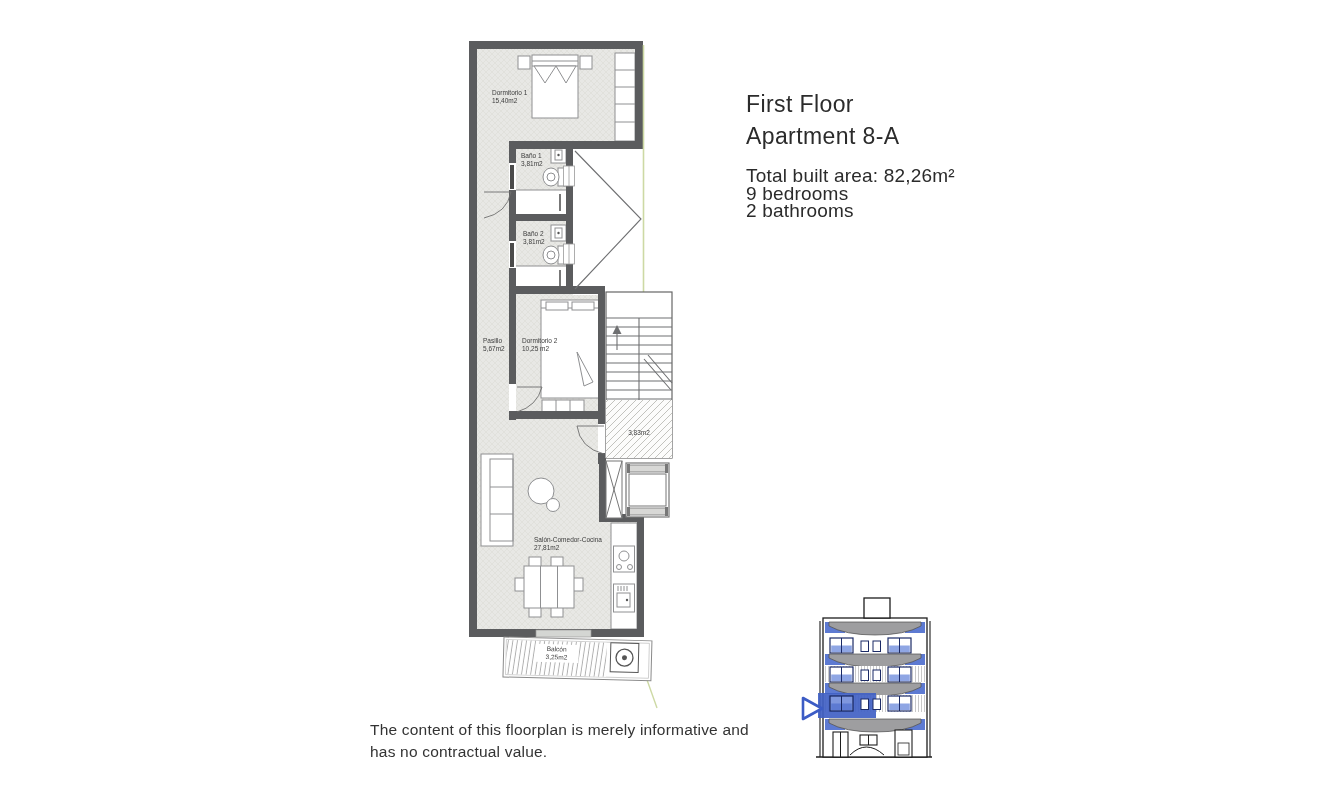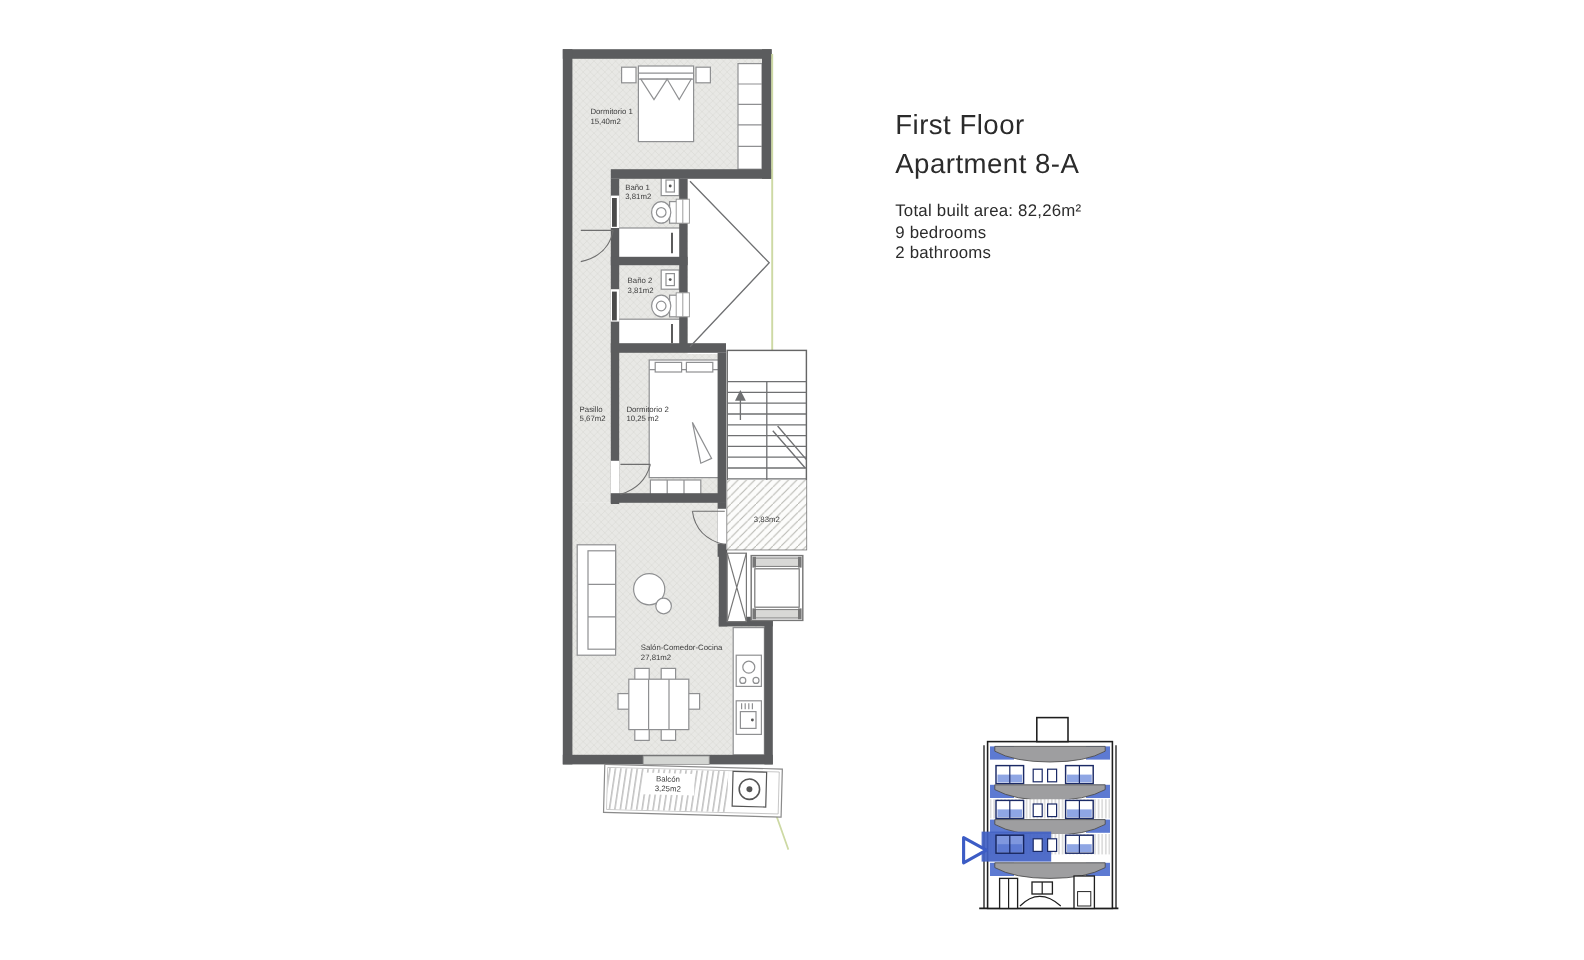--- a/index.html
+++ b/index.html
@@ -10,21 +10,21 @@
   .page { position:absolute; inset:0; }
   svg.plan { position:absolute; left:0; top:0; width:1320px; height:800px; }
 
   .title {
     position:absolute; left:746px; top:44px;
     font-size:23px; line-height:32px; font-weight:500;
     color:#2b2b2b; letter-spacing:.4px;margin-top:44px;
   }
   .details {
     position:absolute; left:746px; top:167px;
-    font-size:14px; line-height:17.5px; color:#2b2b2b; letter-spacing:.2px;
+    font-size:19px; line-height:17.5px; color:#2b2b2b; letter-spacing:.2px;
   }
   .disclaimer {
     position:absolute; left:370px; top:719px; width:402px;
     font-size:15.5px; line-height:21.5px; color:#333333; letter-spacing:.2px;
   }
   .pl { font-family:"Liberation Sans", sans-serif; font-size:6.5px; fill:#3c3c3c; }
   .plc { text-anchor:middle; }
   .wall { fill:#5b5c5e; }
   .furn { fill:#ffffff; stroke:#8f9092; stroke-width:1; }
   .furnl { stroke:#8f9092; stroke-width:1; fill:none; }
@@ -305,14 +305,15 @@
   <div>First Floor</div>
   <div>Apartment 8-A</div>
 </div>
 
 <div class="details">
   <div>Total built area: 82,26m²</div>
   <div>9 bedrooms</div>
   <div>2 bathrooms</div>
 </div>
 
+<div class="disclaimer">The content of this floorplan is merely informative and has no contractual value.</div>
 
 </div>
 
 </body></html>

